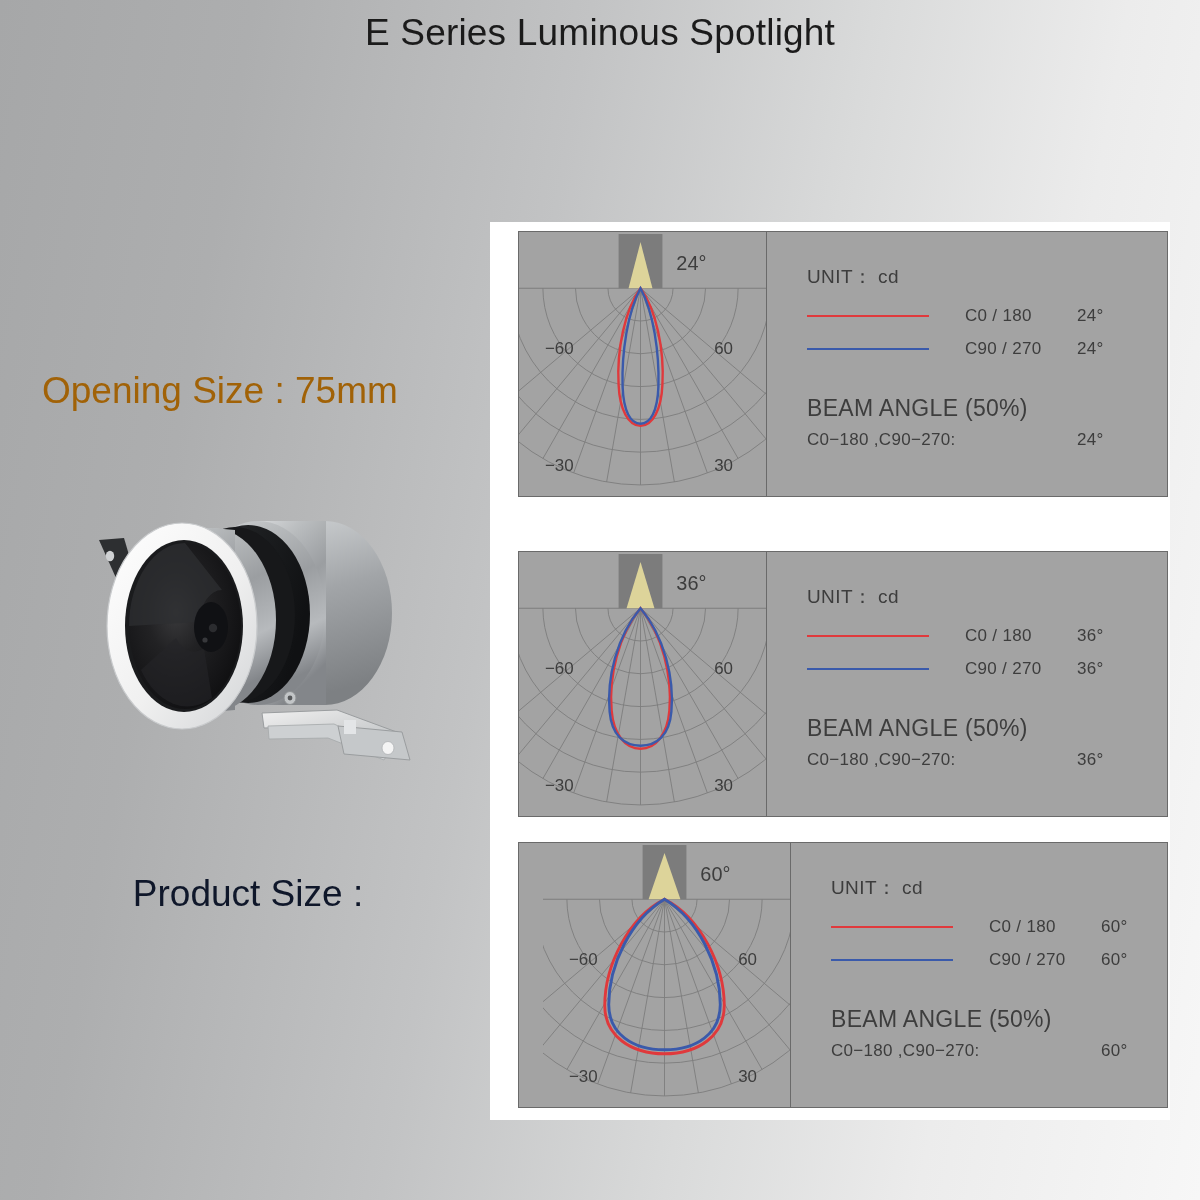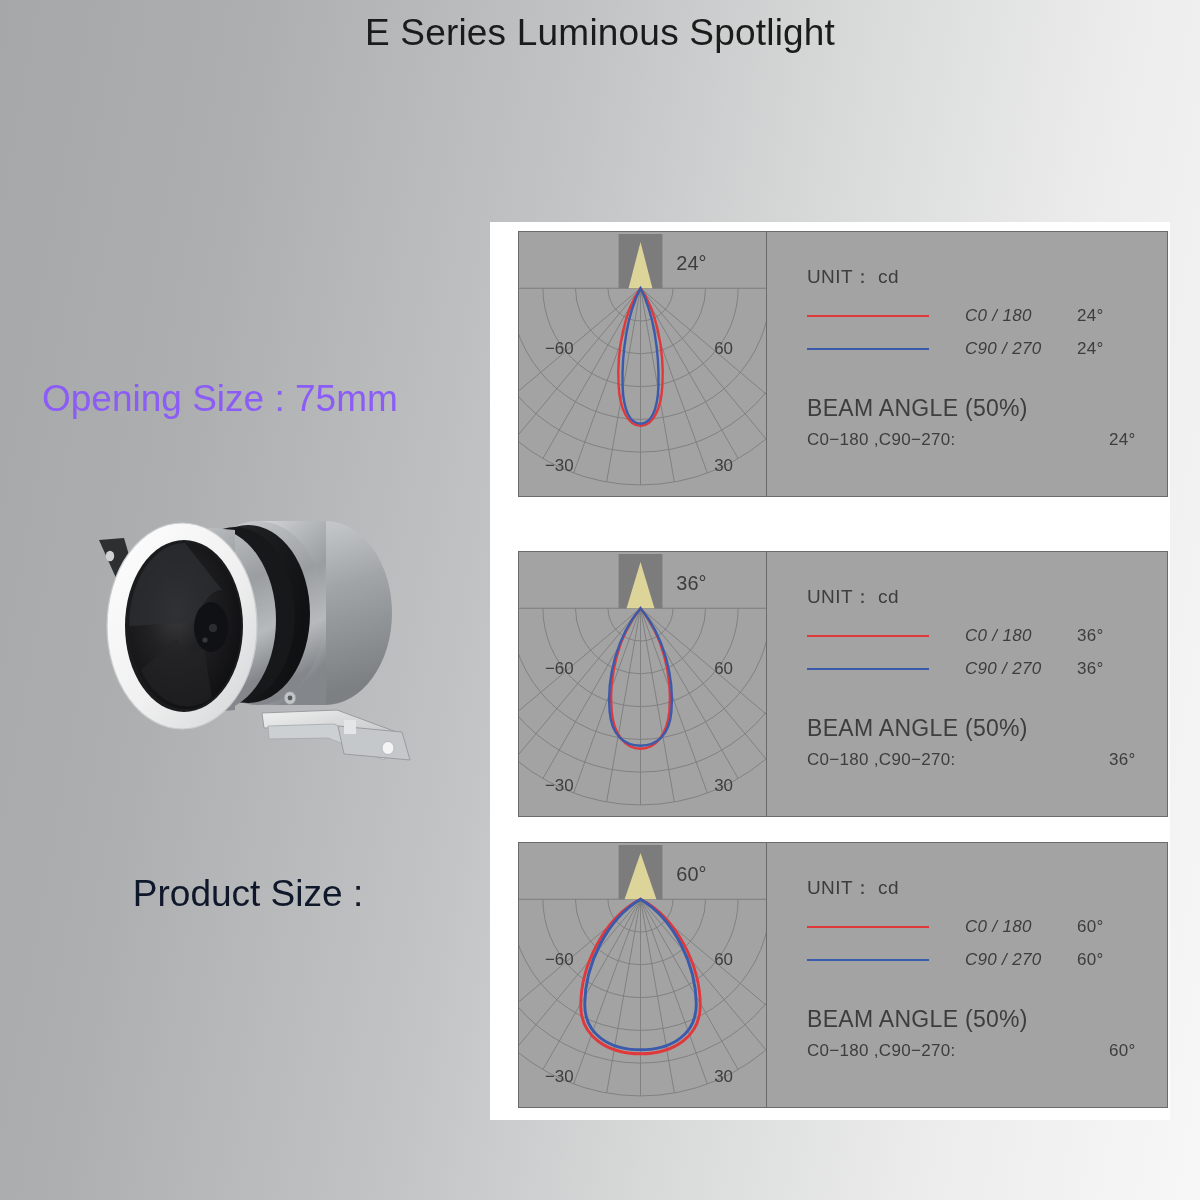--- a/index.html
+++ b/index.html
@@ -9,54 +9,54 @@
     background:linear-gradient(100deg,#a6a7a8 0%, #adaeaf 18%, #c2c3c4 42%, #d9dada 62%, #ececec 80%, #f7f7f7 100%);
     position:relative; overflow:hidden;
   }
 
   
   #title-block { position:absolute; left:0; top:14px; width:1200px; text-align:center; }
   .title-line { font-size:37px; color:#1b1b1b; font-weight:400; letter-spacing:.2px; line-height:1.0; }
   .title-line.l1 { margin-bottom:28px; }
 
   
-  #opening-size { position:absolute; left:42px; top:378px; font-size:37px; color:#8b5cf6; white-space:nowrap; }
+  #opening-size { position:absolute; left:42px; top:370px; font-size:37px; color:#a16207; white-space:nowrap; }
   #product-size { position:absolute; left:8px; top:865px; width:480px; text-align:center; font-size:37px; color:#0f172a; line-height:1.55; }
 
   
   #product-photo { position:absolute; left:72px; top:498px; width:372px; height:302px; }
 
   
   #diagram-container {
     position:absolute; left:490px; top:222px; width:680px; height:898px;
     background:#ffffff;
   }
   .diagram-panel {
     position:absolute; left:28px; width:650px; height:266px;
     border:1.6px solid #6a6a6a; background:#a3a3a3;
     display:flex;
   }
   .diagram-panel.p1 { top:9px; }
   .diagram-panel.p2 { top:314px;margin-top:15px; }
-  .diagram-panel.p3 { top:620px; }
+  .diagram-panel.p3 { top:620px;padding-left:24px; }
 
   .polar-cell { width:248px; height:100%; position:relative; border-right:1.6px solid #6a6a6a; flex:0 0 248px; }
   .polar-cell svg { display:block; width:100%; height:100%; }
   .legend-cell { flex:1 1 auto; position:relative; padding:32px 0 0 40px; }
 
   .unit-row { font-size:19px; color:#3d3d3d; letter-spacing:.4px; margin-bottom:9px; }
   .legend-row { display:flex; align-items:center; height:33px; }
   .legend-swatch { width:122px; height:0; border-top:2.6px solid #000; margin-right:36px; }
   .legend-swatch.red { border-top-color:#e0393c; }
   .legend-swatch.blue { border-top-color:#3a5aab; }
-  .legend-label { font-size:17px; color:#3d3d3d; width:112px; letter-spacing:.3px;font-style:italic; }
+  .legend-label { font-size:17px; color:#3d3d3d; width:112px; letter-spacing:.3px; }
   .legend-angle { font-size:17px; color:#3d3d3d; letter-spacing:.3px; }
   .beam-block { margin-top:30px; }
   .beam-title { font-size:23px; color:#3d3d3d; letter-spacing:.3px; margin-bottom:8px; }
-  .beam-row { display:flex; align-items:baseline; font-size:17px; color:#3d3d3d; letter-spacing:.3px;gap:32px; }
+  .beam-row { display:flex; align-items:baseline; font-size:17px; color:#3d3d3d; letter-spacing:.3px; }
   .beam-row .beam-key { width:270px; }
 </style>
 </head>
 <body>
 
 <div id="title-block">
   <div class="title-line l1">E Series Luminous Spotlight</div>
 </div>
 
 <div id="opening-size">Opening Size : 75mm</div>

